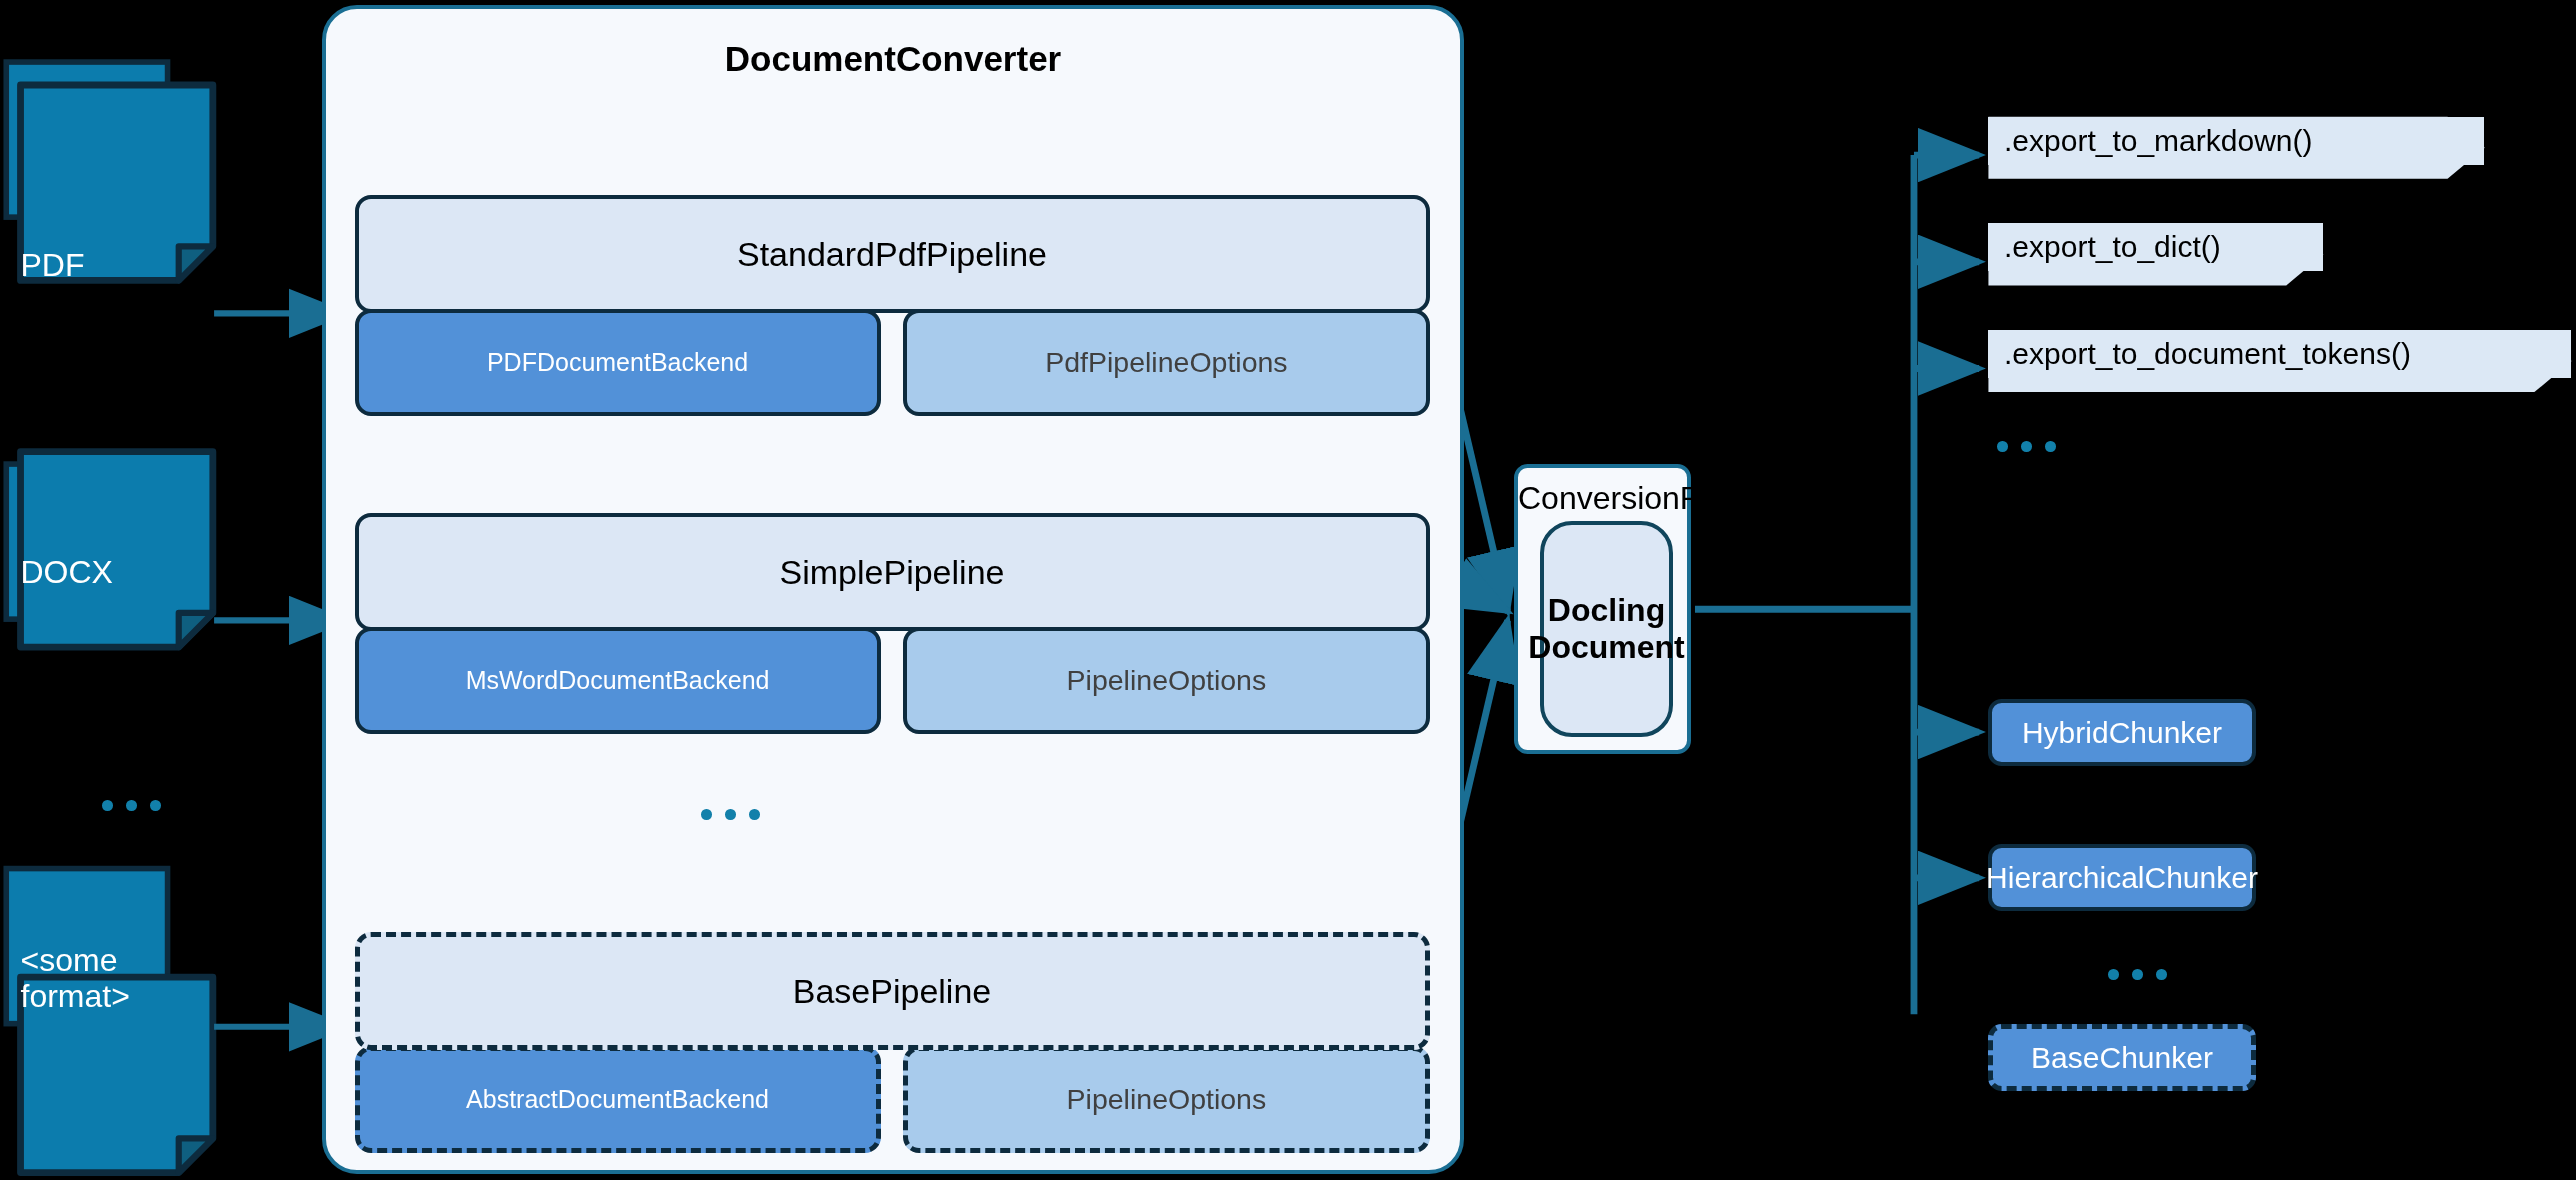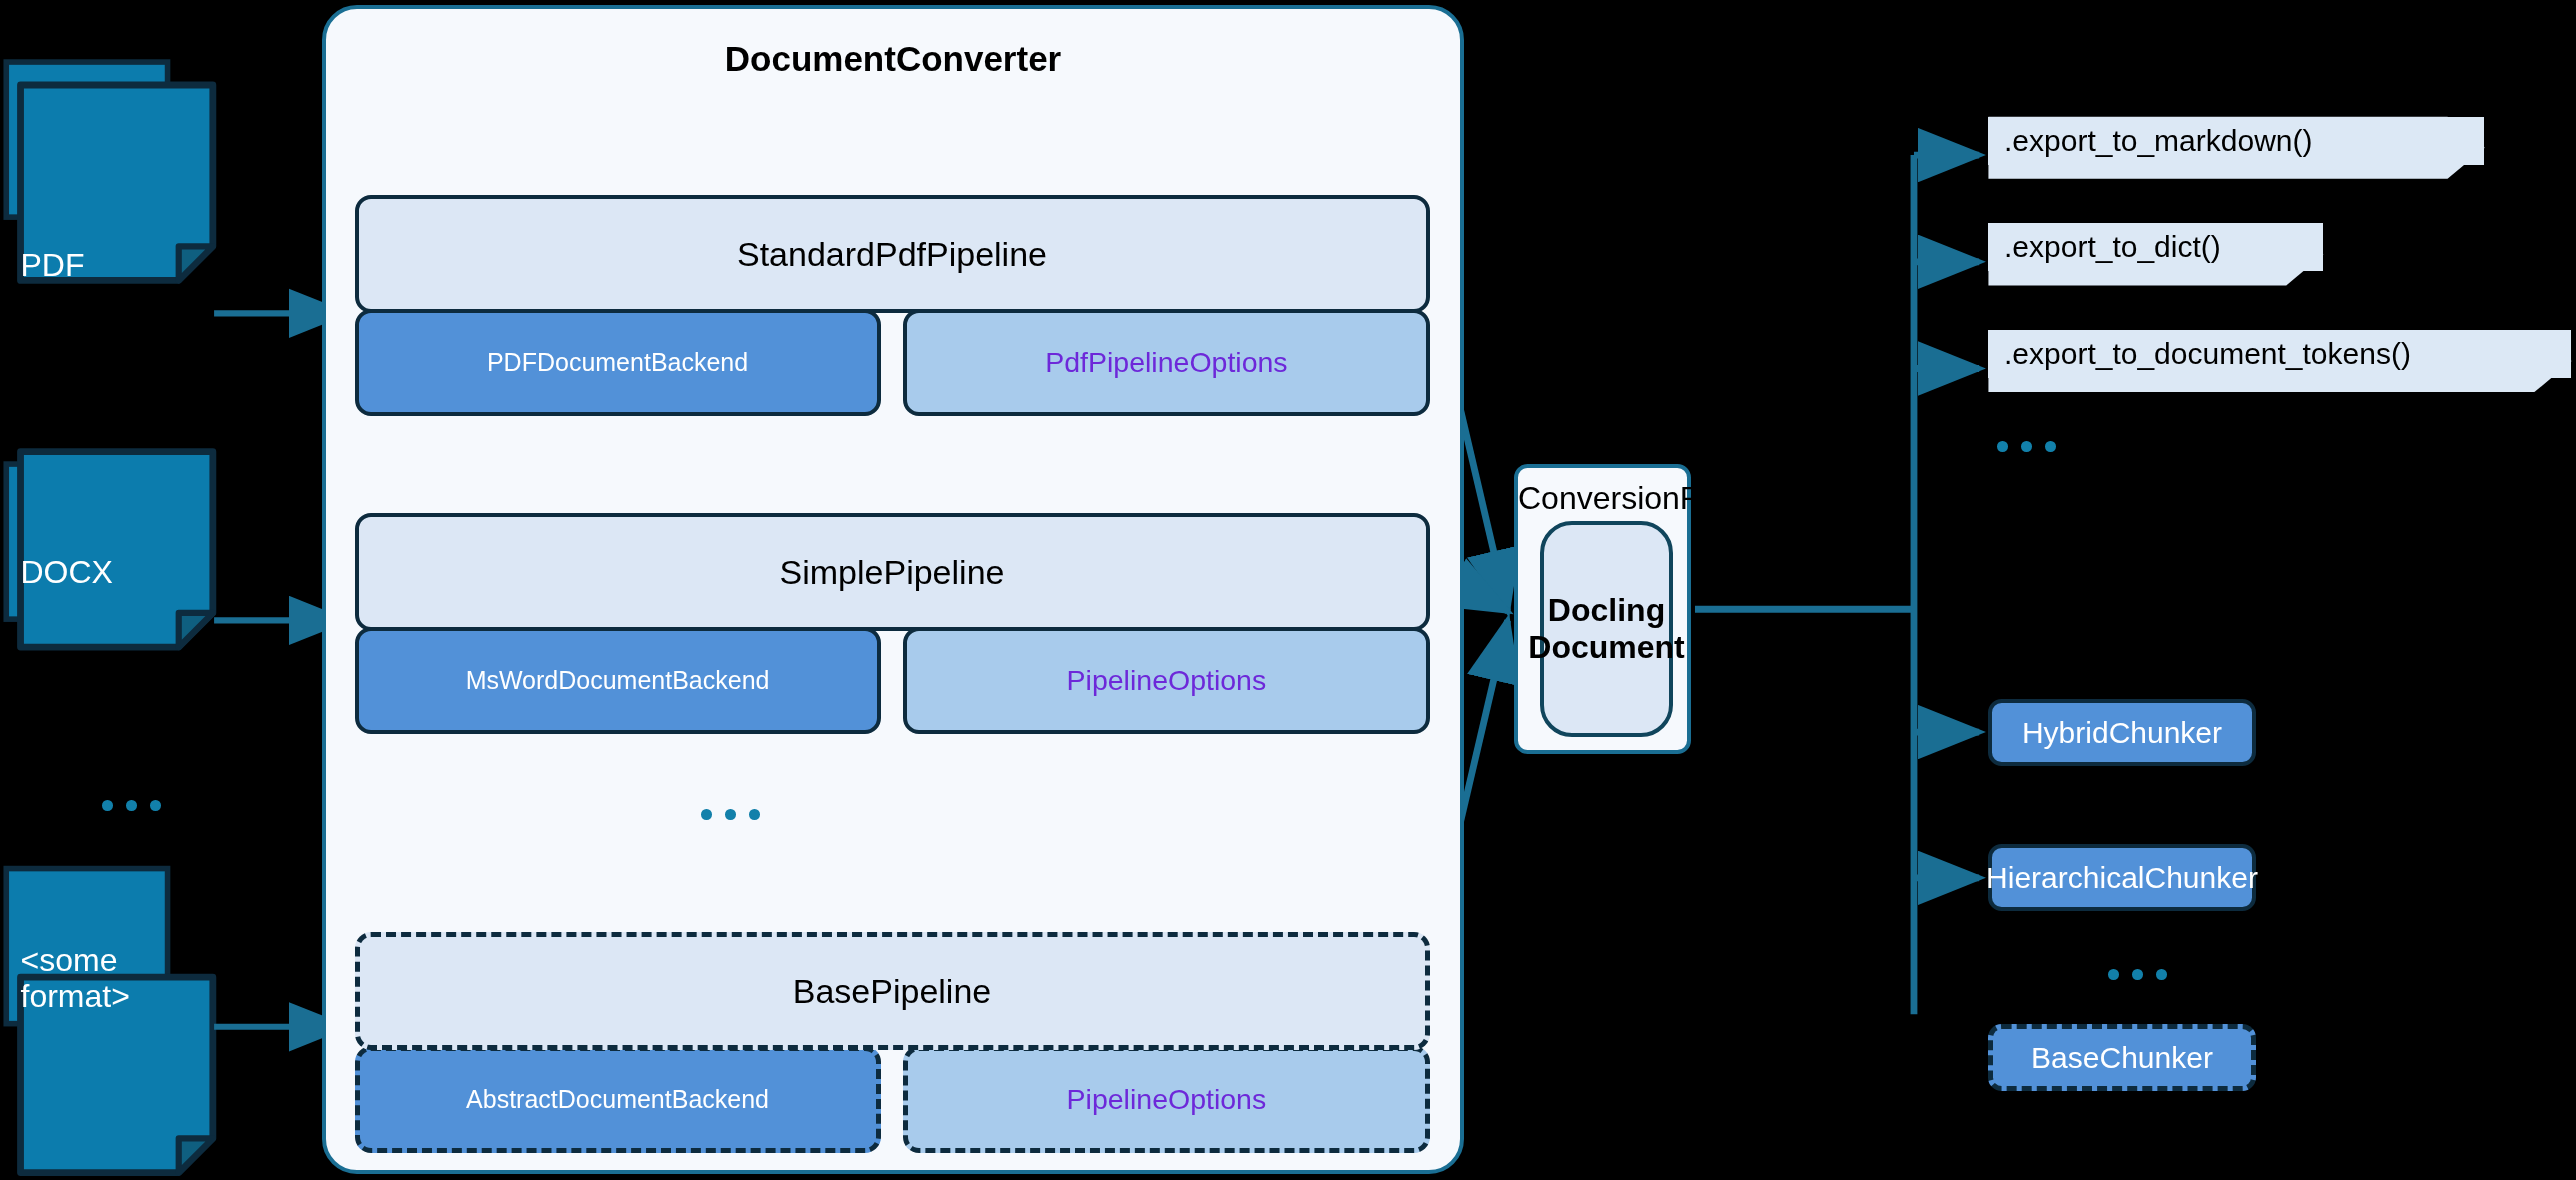--- a/index.html
+++ b/index.html
@@ -37,21 +37,21 @@
   }
   .pipe-row { display:flex; margin-top:-4.3px; position:relative; z-index:1;gap:27px; }
   .pipe-backend {
     width:50%; height:107px; background:#5291d8; border:4.3px solid #0d2b3e;
     border-radius:16px; display:flex; align-items:center; justify-content:center;
     color:#ffffff; font-size:25px; text-align:center; padding:0 6.2px;
   }
   .pipe-options {
     width:50%; height:107px; background:#a8cbec; border:4.3px solid #0d2b3e;
     border-radius:16px; display:flex; align-items:center; justify-content:center;
-    color:#6d28d9; font-size:28.5px; margin-left:-4.3px; text-align:left; padding:0 8px;
+    color:#404040; font-size:28.5px; margin-left:-4.3px; text-align:left; padding:0 8px;
   }
   .dashed .pipe-head, .dashed .pipe-backend, .dashed .pipe-options {
     border-style:dashed; border-width:5px;
   }
 
   .ellipsis-dots { position:absolute; display:flex; gap:13.6px; z-index:7; }
   .ellipsis-dots i { width:10.5px; height:10.5px; border-radius:50%; background:#1280aa; display:block; }
 
   
   #conv-result {

